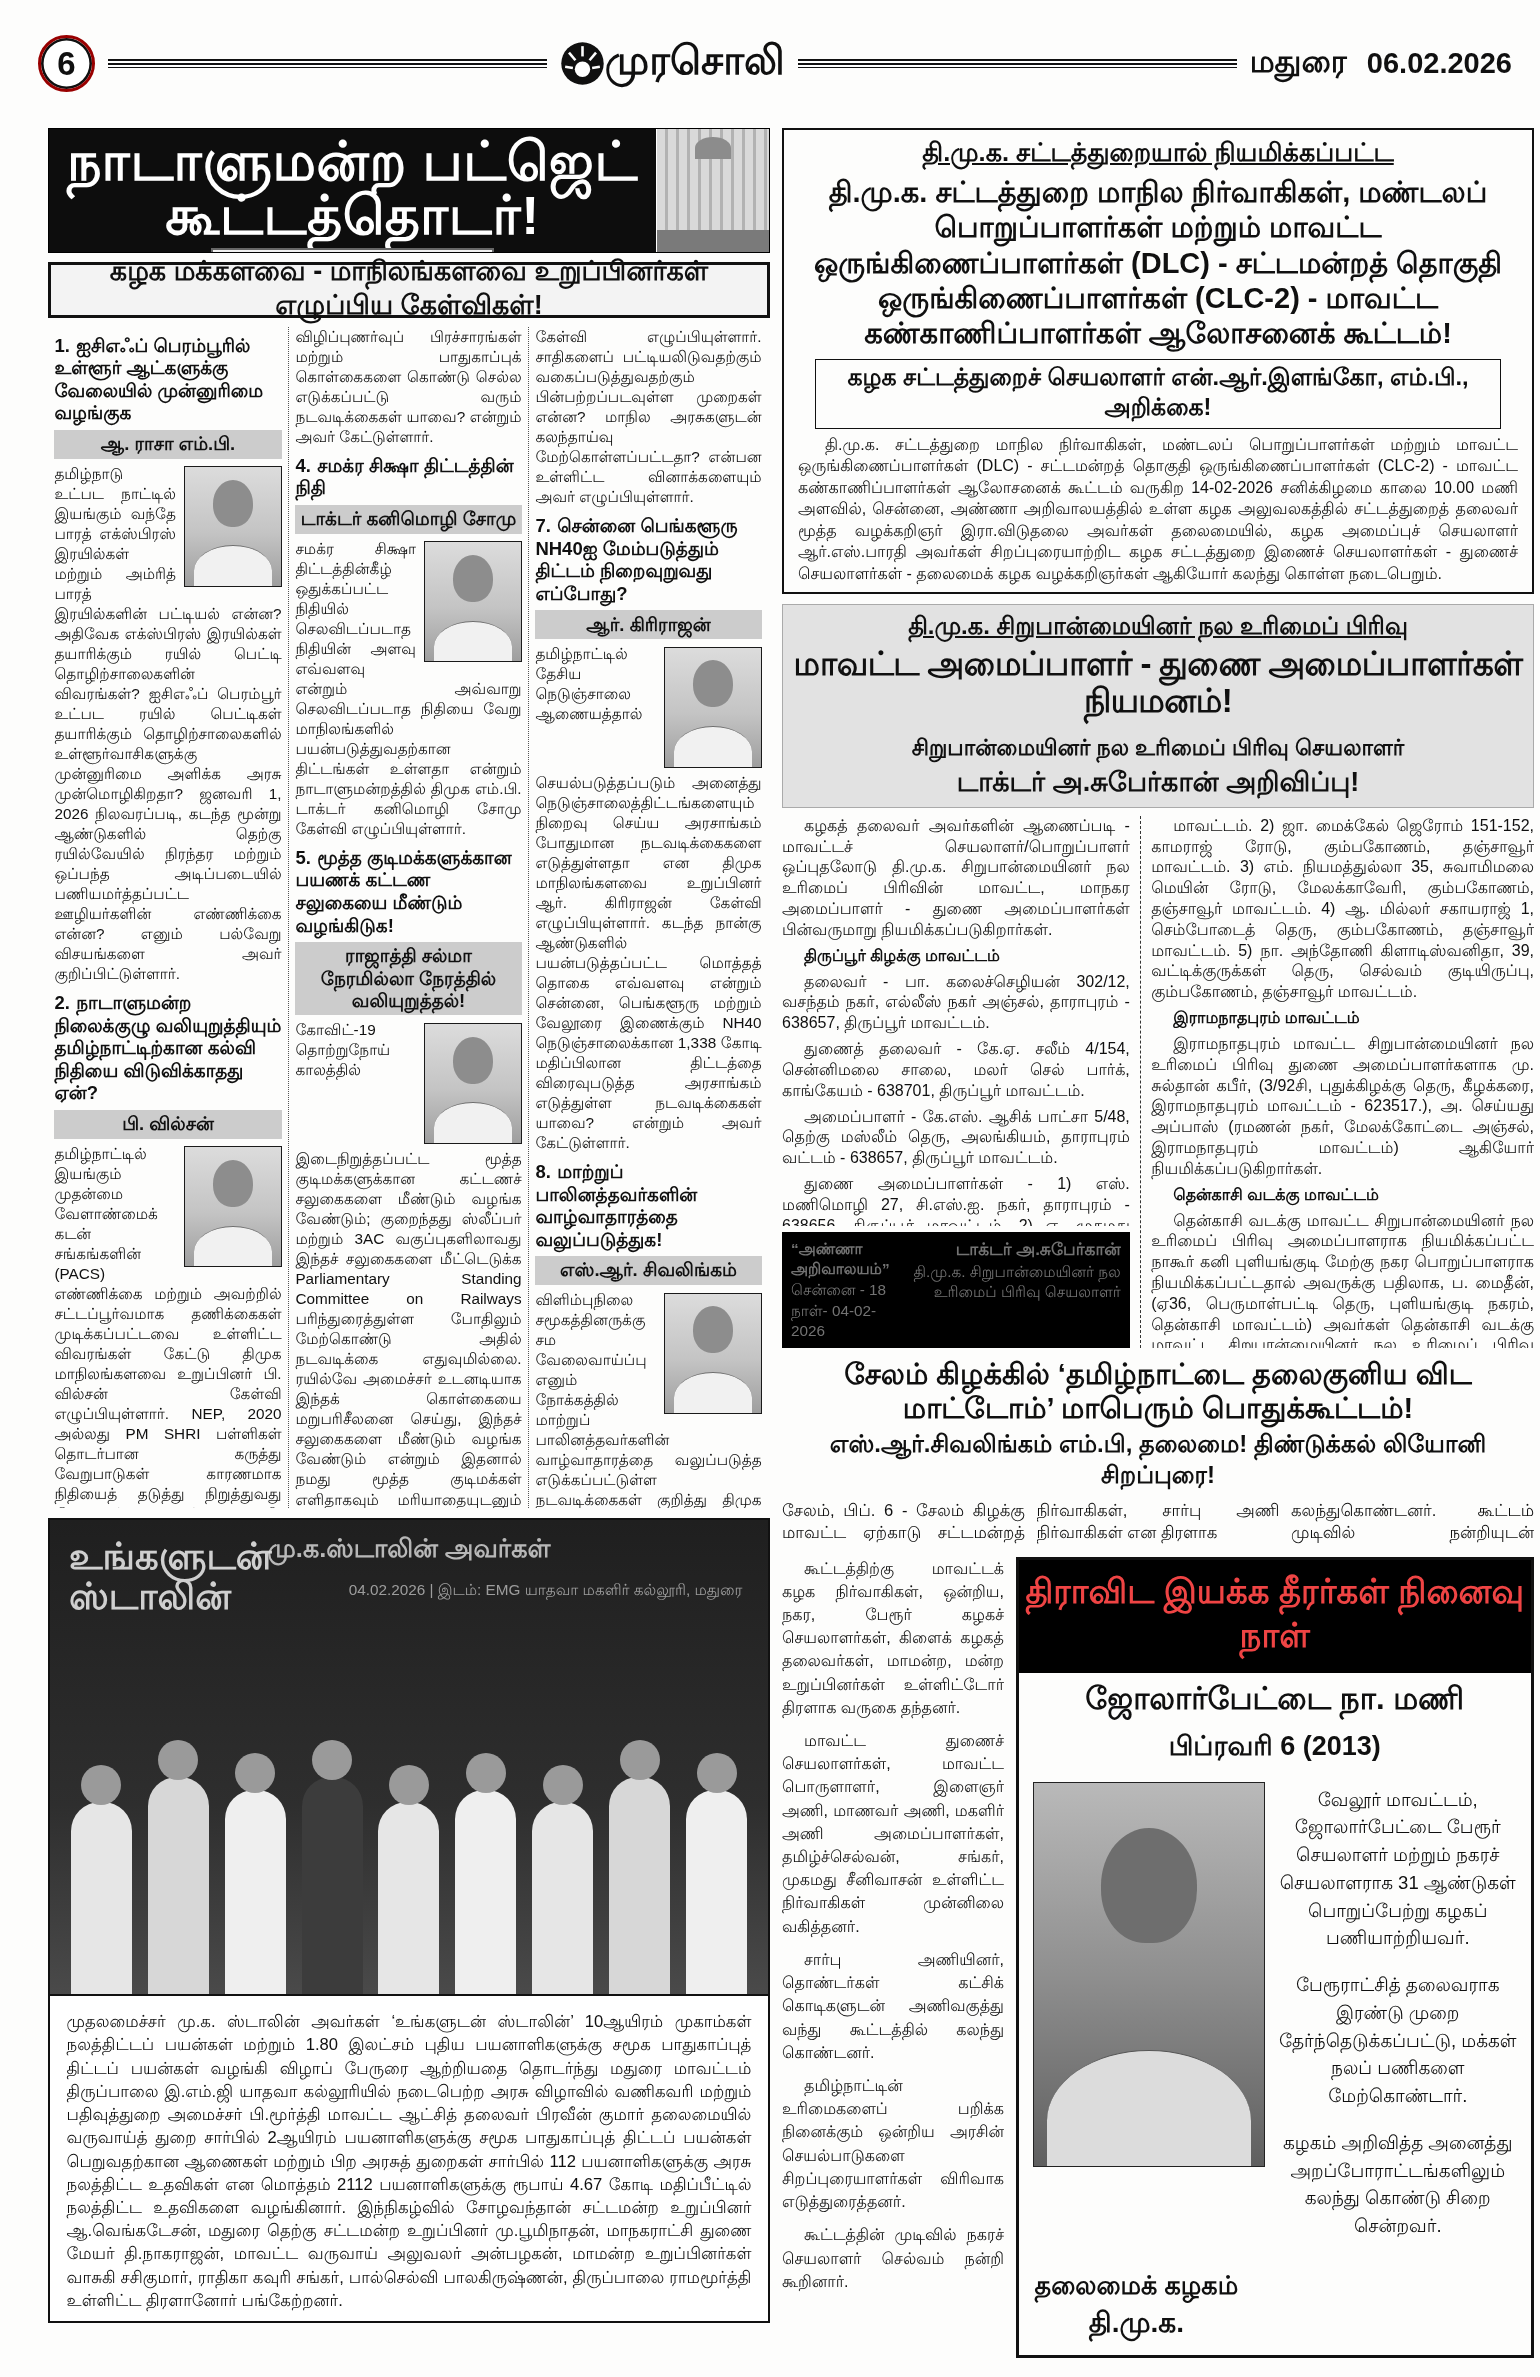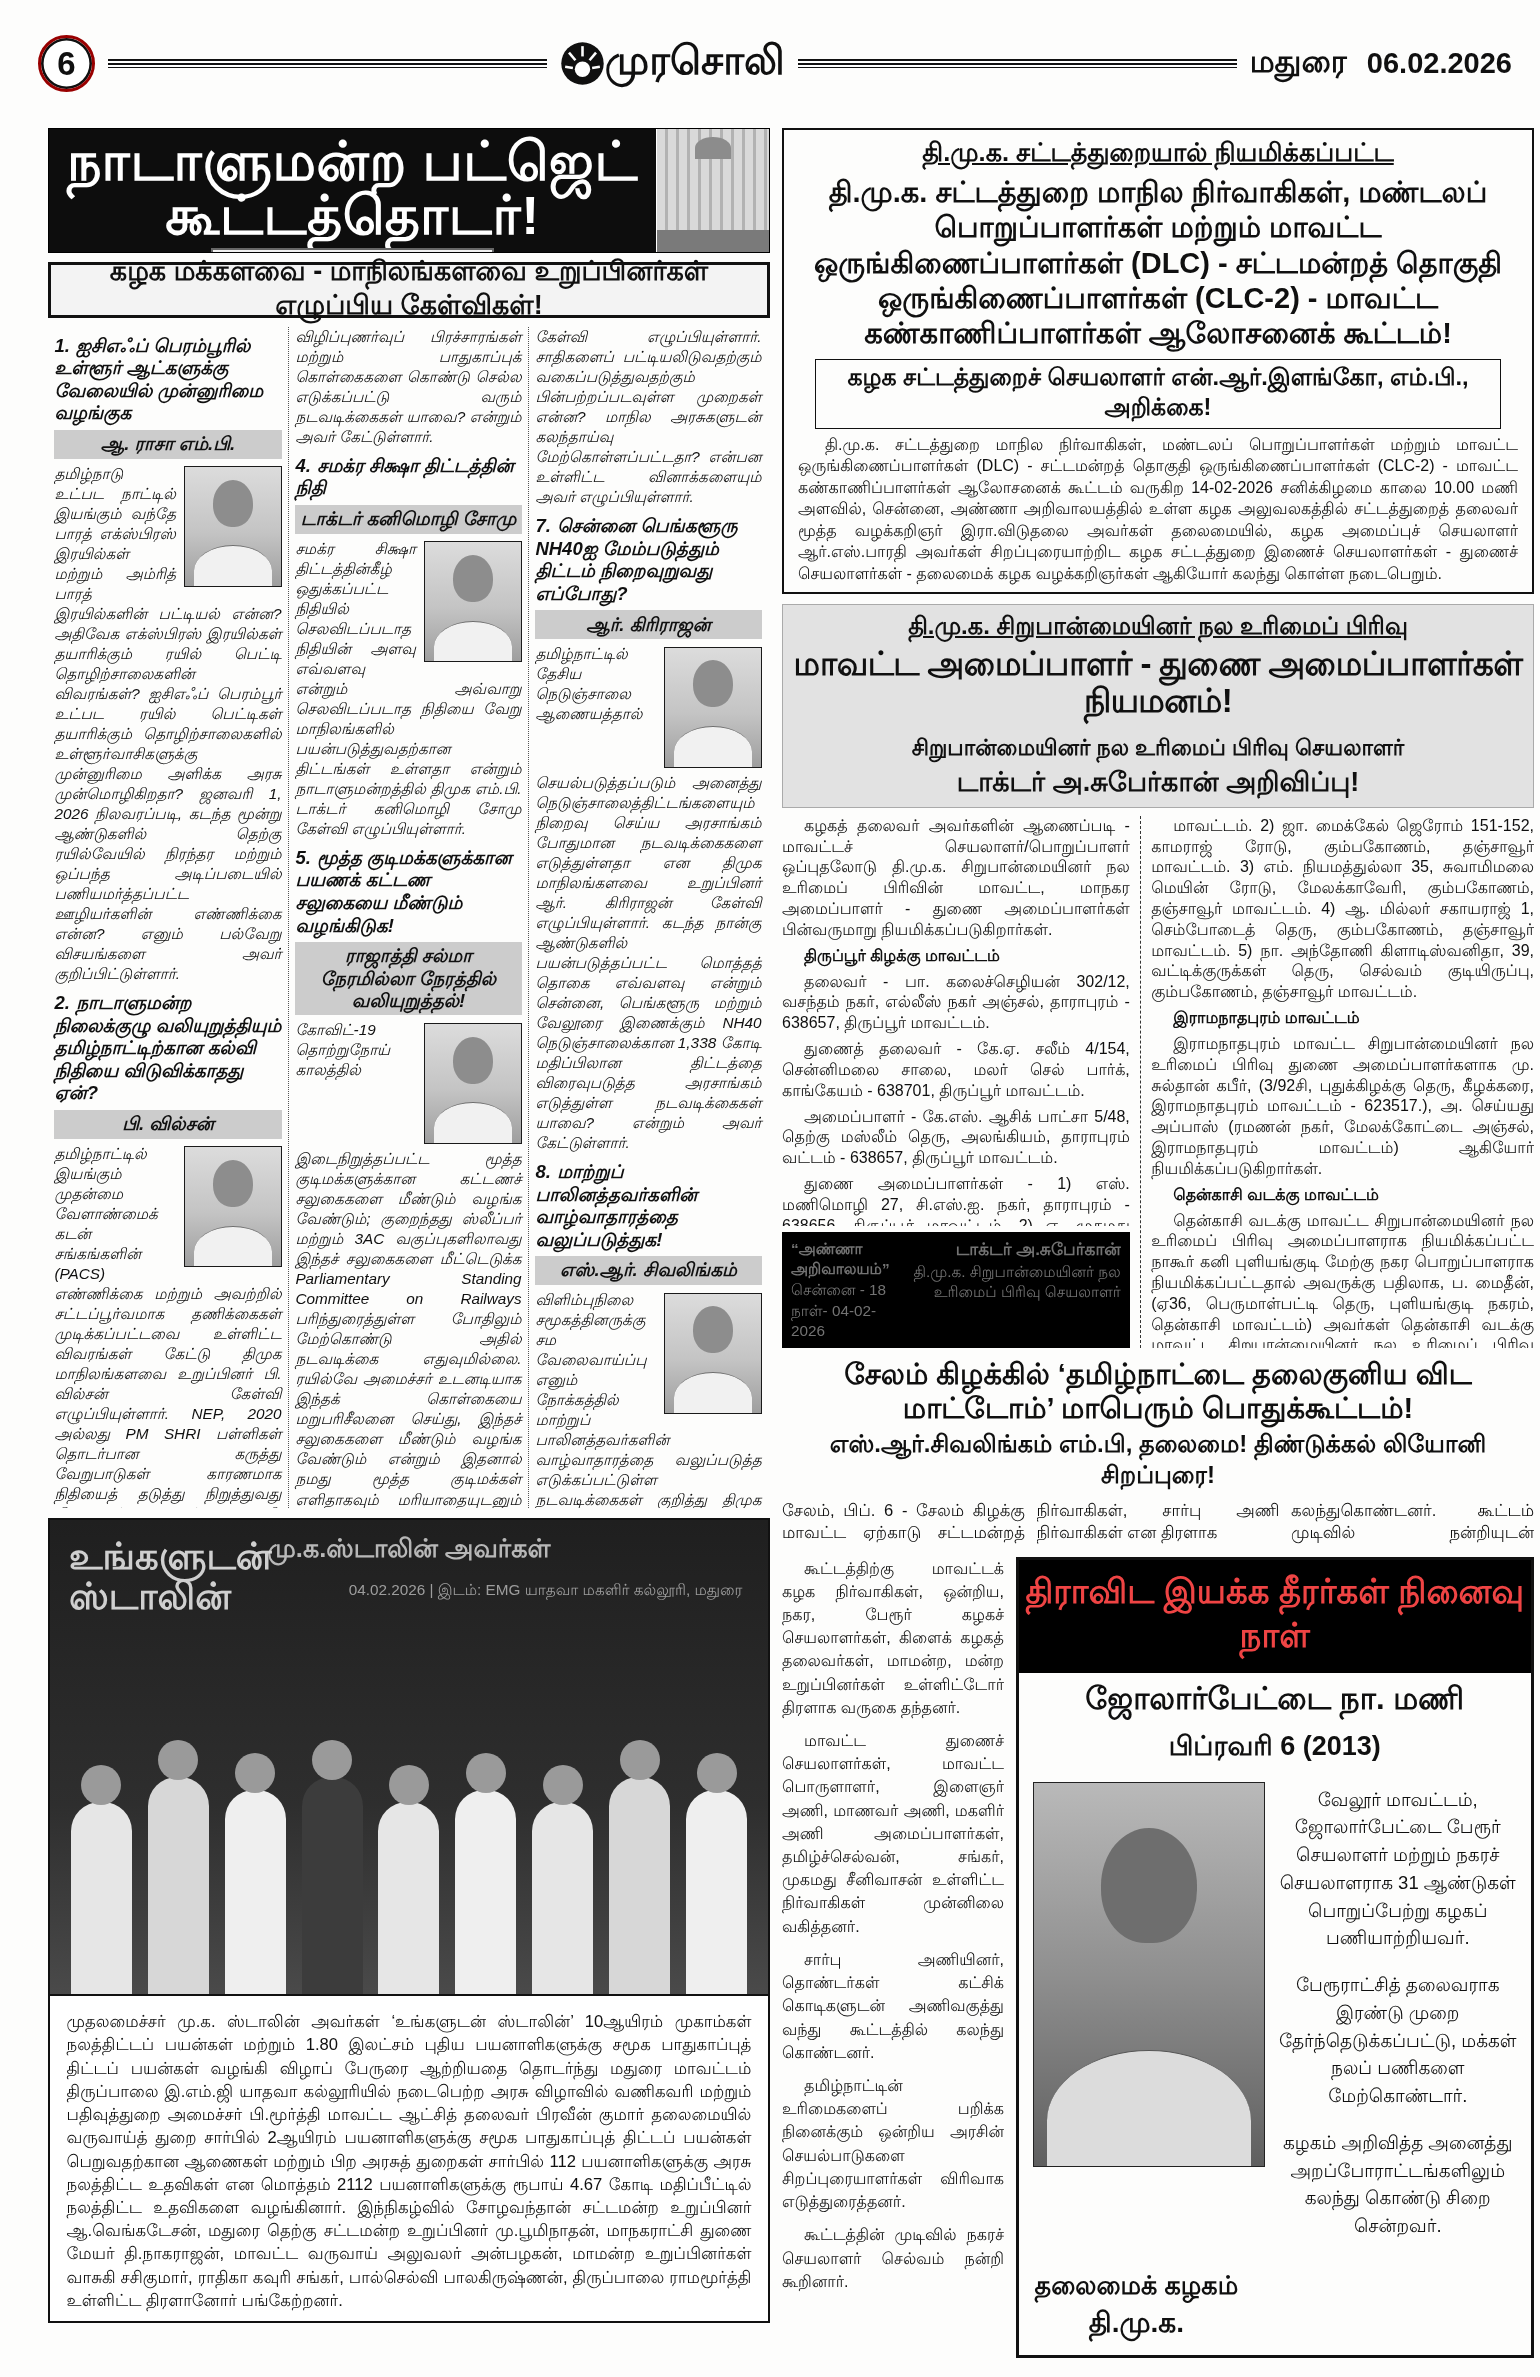--- a/index.html
+++ b/index.html
@@ -26,21 +26,21 @@
               padding:1.9px 19px;font-size:24px;font-weight:bold;}
   .parliament{width:112px;flex:0 0 auto;border-left:1.9px solid #fff;position:relative;
               background:repeating-linear-gradient(90deg,#d9d9d9 0 7.7px,#b2b2b2 7.7px 11px);}
   .parliament::before{content:"";position:absolute;left:50%;top:7.7px;width:36px;height:22px;transform:translateX(-50%);
               border-radius:50% 50% 0 0;background:#8c8c8c;}
   .parliament::after{content:"";position:absolute;left:0;right:0;bottom:0;height:22px;background:#7a7a7a;}
   .strip-head{margin-top:9px;height:50px;border:3.8px solid #111;background:#f3f3f3;display:flex;align-items:center;
               justify-content:center;font-size:27px;font-weight:800;text-align:center;}
   
   .article{margin-top:9px;height:1181px;display:flex;overflow:hidden;}
-  .a-col{width:240px;padding:0 6.4px;font-size:15.3px;line-height:1.31;text-align:justify;overflow:hidden;box-sizing:border-box;font-style:italic;}
+  .a-col{width:240px;padding:0 6.4px;font-size:15.3px;line-height:1.31;text-align:justify;overflow:hidden;box-sizing:border-box;}
   .a-col + .a-col{border-left:1.9px dotted #555;}
   .q-head{font-weight:800;font-size:18.5px;line-height:1.22;text-align:left;margin:7.7px 0 5.1px;}
   .q-num{margin-right:6.4px;}
   .q-speaker{background:#cccccc;text-align:center;font-weight:800;font-size:18.5px;padding:3.2px 2.6px;margin:3.8px 0 5.1px;line-height:1.2;}
   .portrait{float:right;width:96px;height:119px;border:1.9px solid #1a1a1a;margin:2.6px 0 5.1px 7.7px;position:relative;overflow:hidden;
             background:linear-gradient(180deg,#dcdcdc 0%,#c4c4c4 55%,#9e9e9e 100%);}
   .portrait::before{content:"";position:absolute;left:50%;top:12.8px;width:40px;height:47px;transform:translateX(-50%);
             border-radius:50% 50% 46% 46%;background:#8d8d8d;}
   .portrait::after{content:"";position:absolute;left:50%;bottom:-10.2px;width:78px;height:50px;transform:translateX(-50%);
             border-radius:50% 50% 0 0;background:#f1f1f1;border-top:1.3px solid #6f6f6f;}

